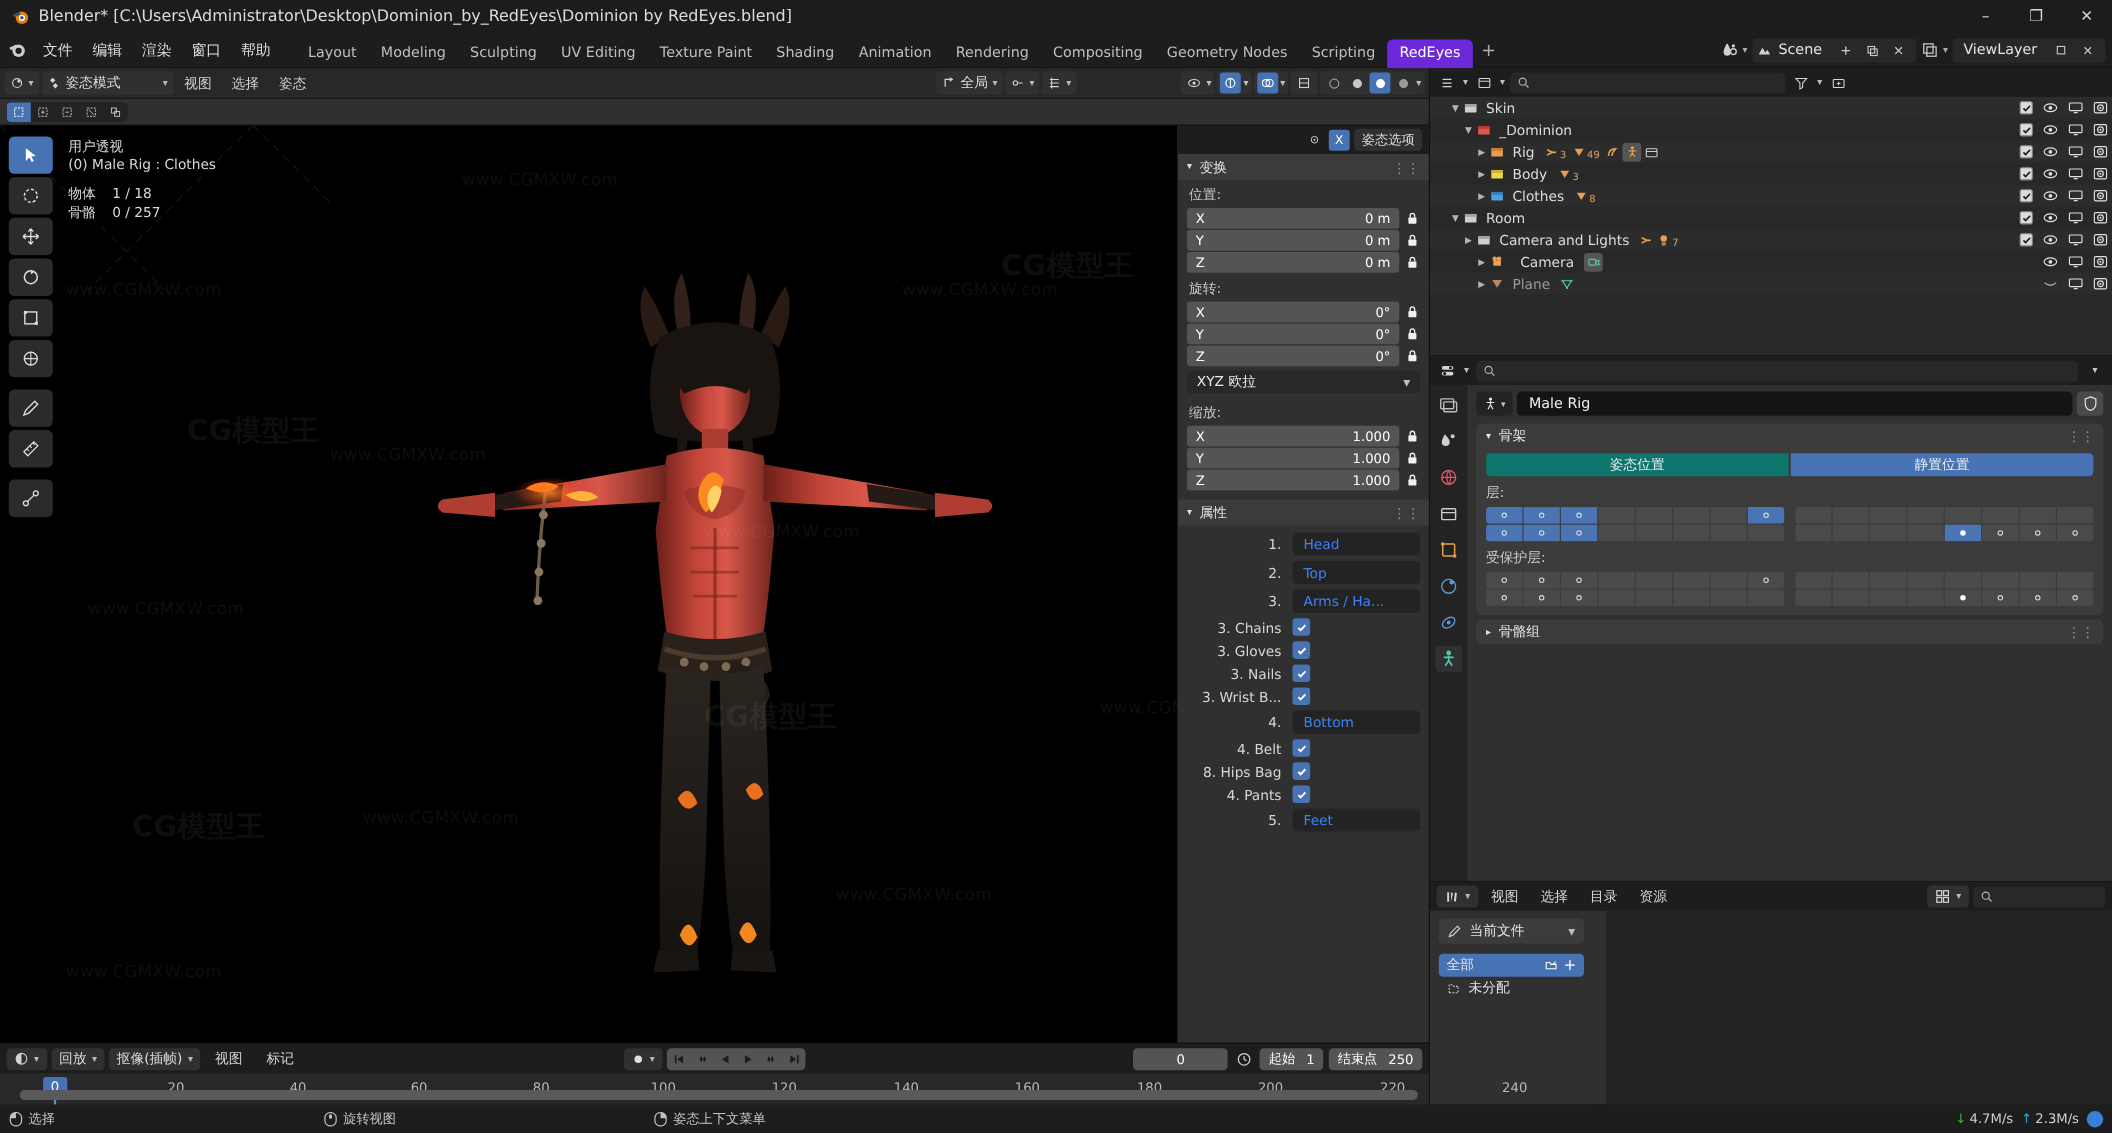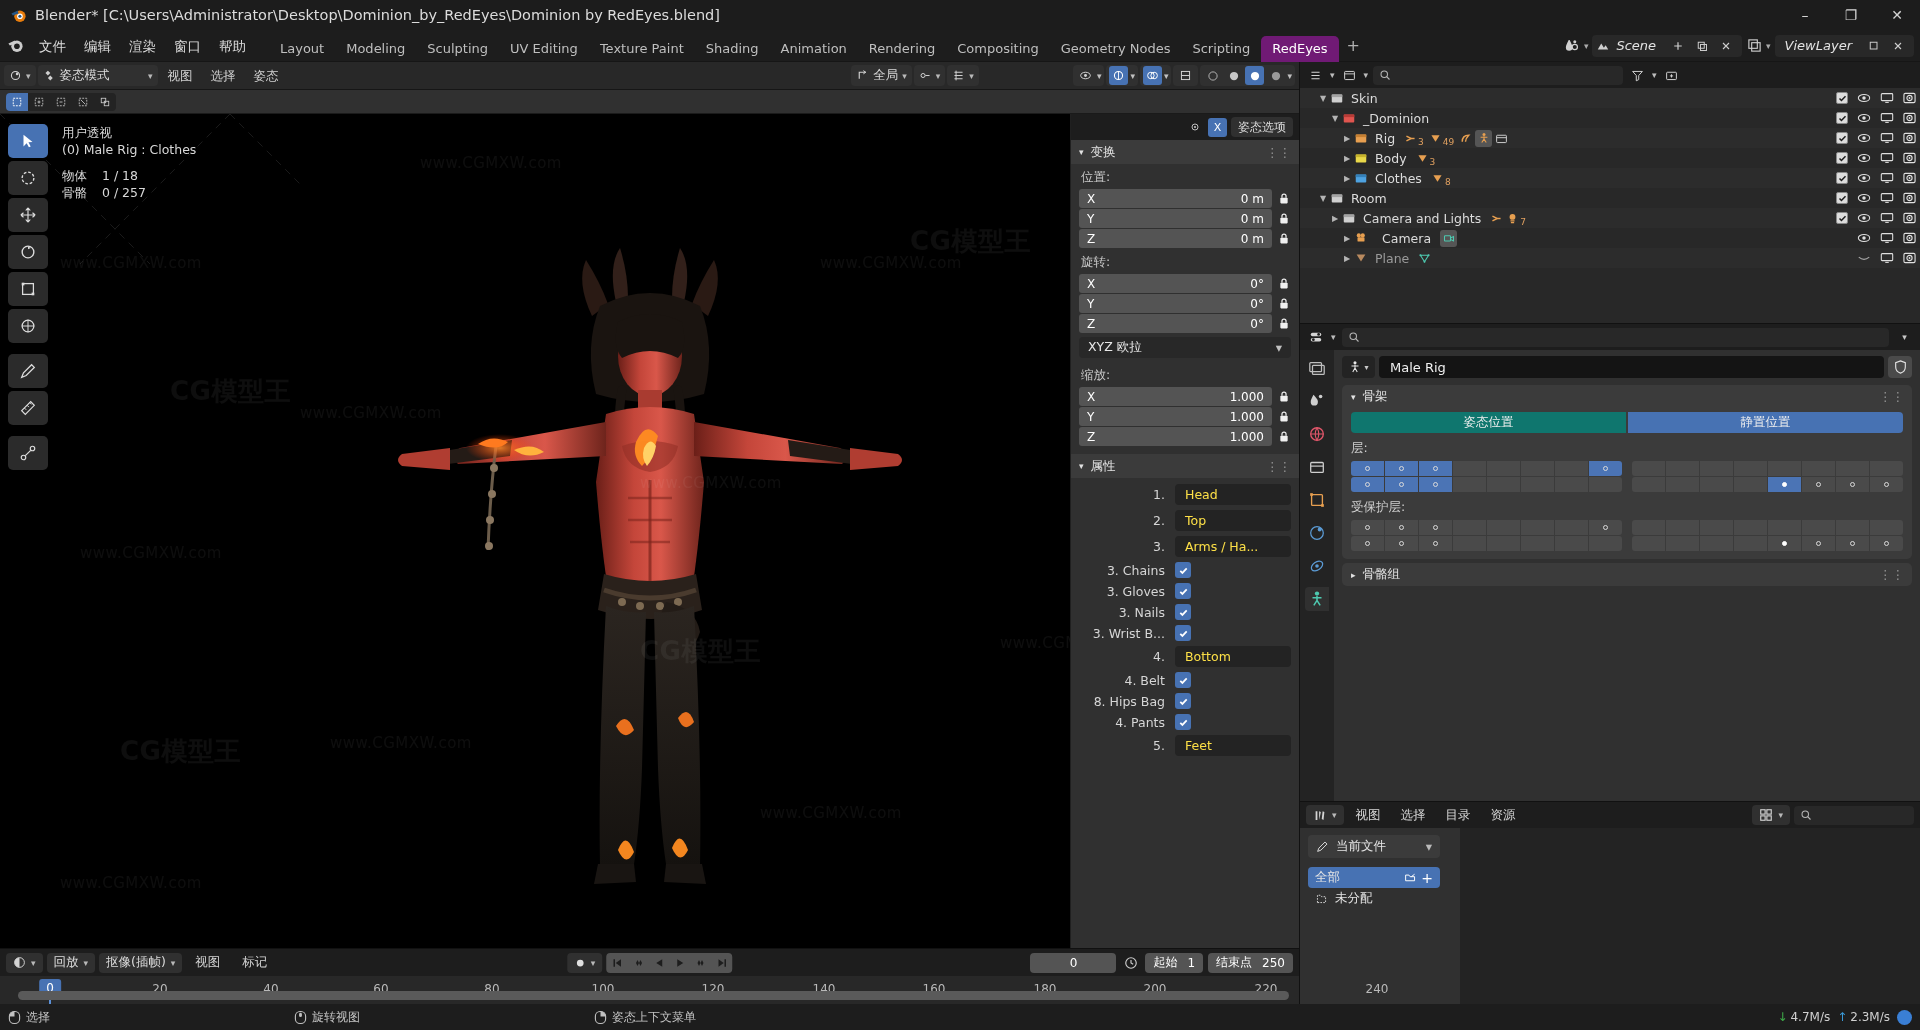--- a/index.html
+++ b/index.html
@@ -17,25 +17,25 @@
 
   
   .topbar { height:32px; background:#1d1d1d; display:flex; align-items:center; flex:0 0 32px;
     border-bottom:1px solid #161616; position:relative; }
   .tb-logo { width:30px; display:flex; align-items:center; justify-content:center; }
   .menu-item { padding:0 9px; font-size:13.5px; color:#dcdcdc; line-height:32px; height:32px;
     white-space:nowrap; }
   .ws-tabs { display:flex; align-items:flex-end; height:32px; margin-left:14px; }
   .ws-tab { padding:0 11px; height:26px; line-height:26px; font-size:13px; color:#bfbfbf;
     border-radius:5px 5px 0 0; white-space:nowrap; }
-  .ws-tab.active { background:#701a75; color:#ffffff; }
+  .ws-tab.active { background:#6d28d9; color:#ffffff; }
   .ws-add { padding:0 8px; font-size:16px; color:#b0b0b0; line-height:32px; }
   .topbar-right { margin-left:auto; display:flex; align-items:center; height:32px; padding-right:6px; }
   .scene-box { display:flex; align-items:center; height:22px; background:#282828; border-radius:4px;
-    margin-left:4px; padding:0 4px;font-style:italic; }
+    margin-left:4px; padding:0 4px; }
   .scene-name { font-size:13px; padding:0 10px 0 6px; color:#e3e3e3; white-space:nowrap; }
   .icon-btn { width:24px; height:22px; display:flex; align-items:center; justify-content:center; }
 
   
   .body { flex:1 1 auto; display:flex; min-height:0; }
   .leftcol { flex:1 1 auto; display:flex; flex-direction:column; min-width:0; }
   .rightcol { flex:0 0 621px; display:flex; flex-direction:column; background:#1d1d1d;
     border-left:1px solid #111; }
 
   
@@ -100,21 +100,21 @@
   .fld .k { flex:0 0 auto; }
   .fld .v { margin-left:auto; }
   .lockico { width:15px; height:15px; display:flex; align-items:center; justify-content:center; }
   .dropdown { margin:4px 8px; height:21px; background:#282828; border-radius:4px; display:flex;
     align-items:center; padding:0 9px; font-size:12.5px; color:#e8e8e8; }
   .dropdown .cv { margin-left:auto; opacity:.8; }
   .prop-row { display:flex; align-items:center; margin:0 8px 5px 8px; font-size:12.5px; }
   .prop-row .lbl { flex:0 0 96px; text-align:right; padding-right:10px; color:#d6d6d6;
     overflow:hidden; text-overflow:ellipsis; white-space:nowrap; }
   .prop-btn { flex:1 1 auto; height:21px; background:#232323; border-radius:4px; display:flex;
-    align-items:center; padding:0 10px; font-size:12.5px; color:#fde047; overflow:hidden;
+    align-items:center; padding:0 10px; font-size:12.5px; color:#3b82f6; overflow:hidden;
     white-space:nowrap; }
   .chk { width:16px; height:16px; background:#4772b3; border-radius:3px; display:flex;
     align-items:center; justify-content:center; }
 
   
   .outliner { flex:0 0 262px; background:#282828; display:flex; flex-direction:column; overflow:hidden;
     border-bottom:1px solid #111; position:relative; }
   .ol-head { height:26px; background:#1d1d1d; display:flex; align-items:center; gap:5px; padding:0 6px;
     flex:0 0 26px; }
   .ol-search { flex:1 1 auto; height:19px; background:#282828; border-radius:4px; display:flex;

